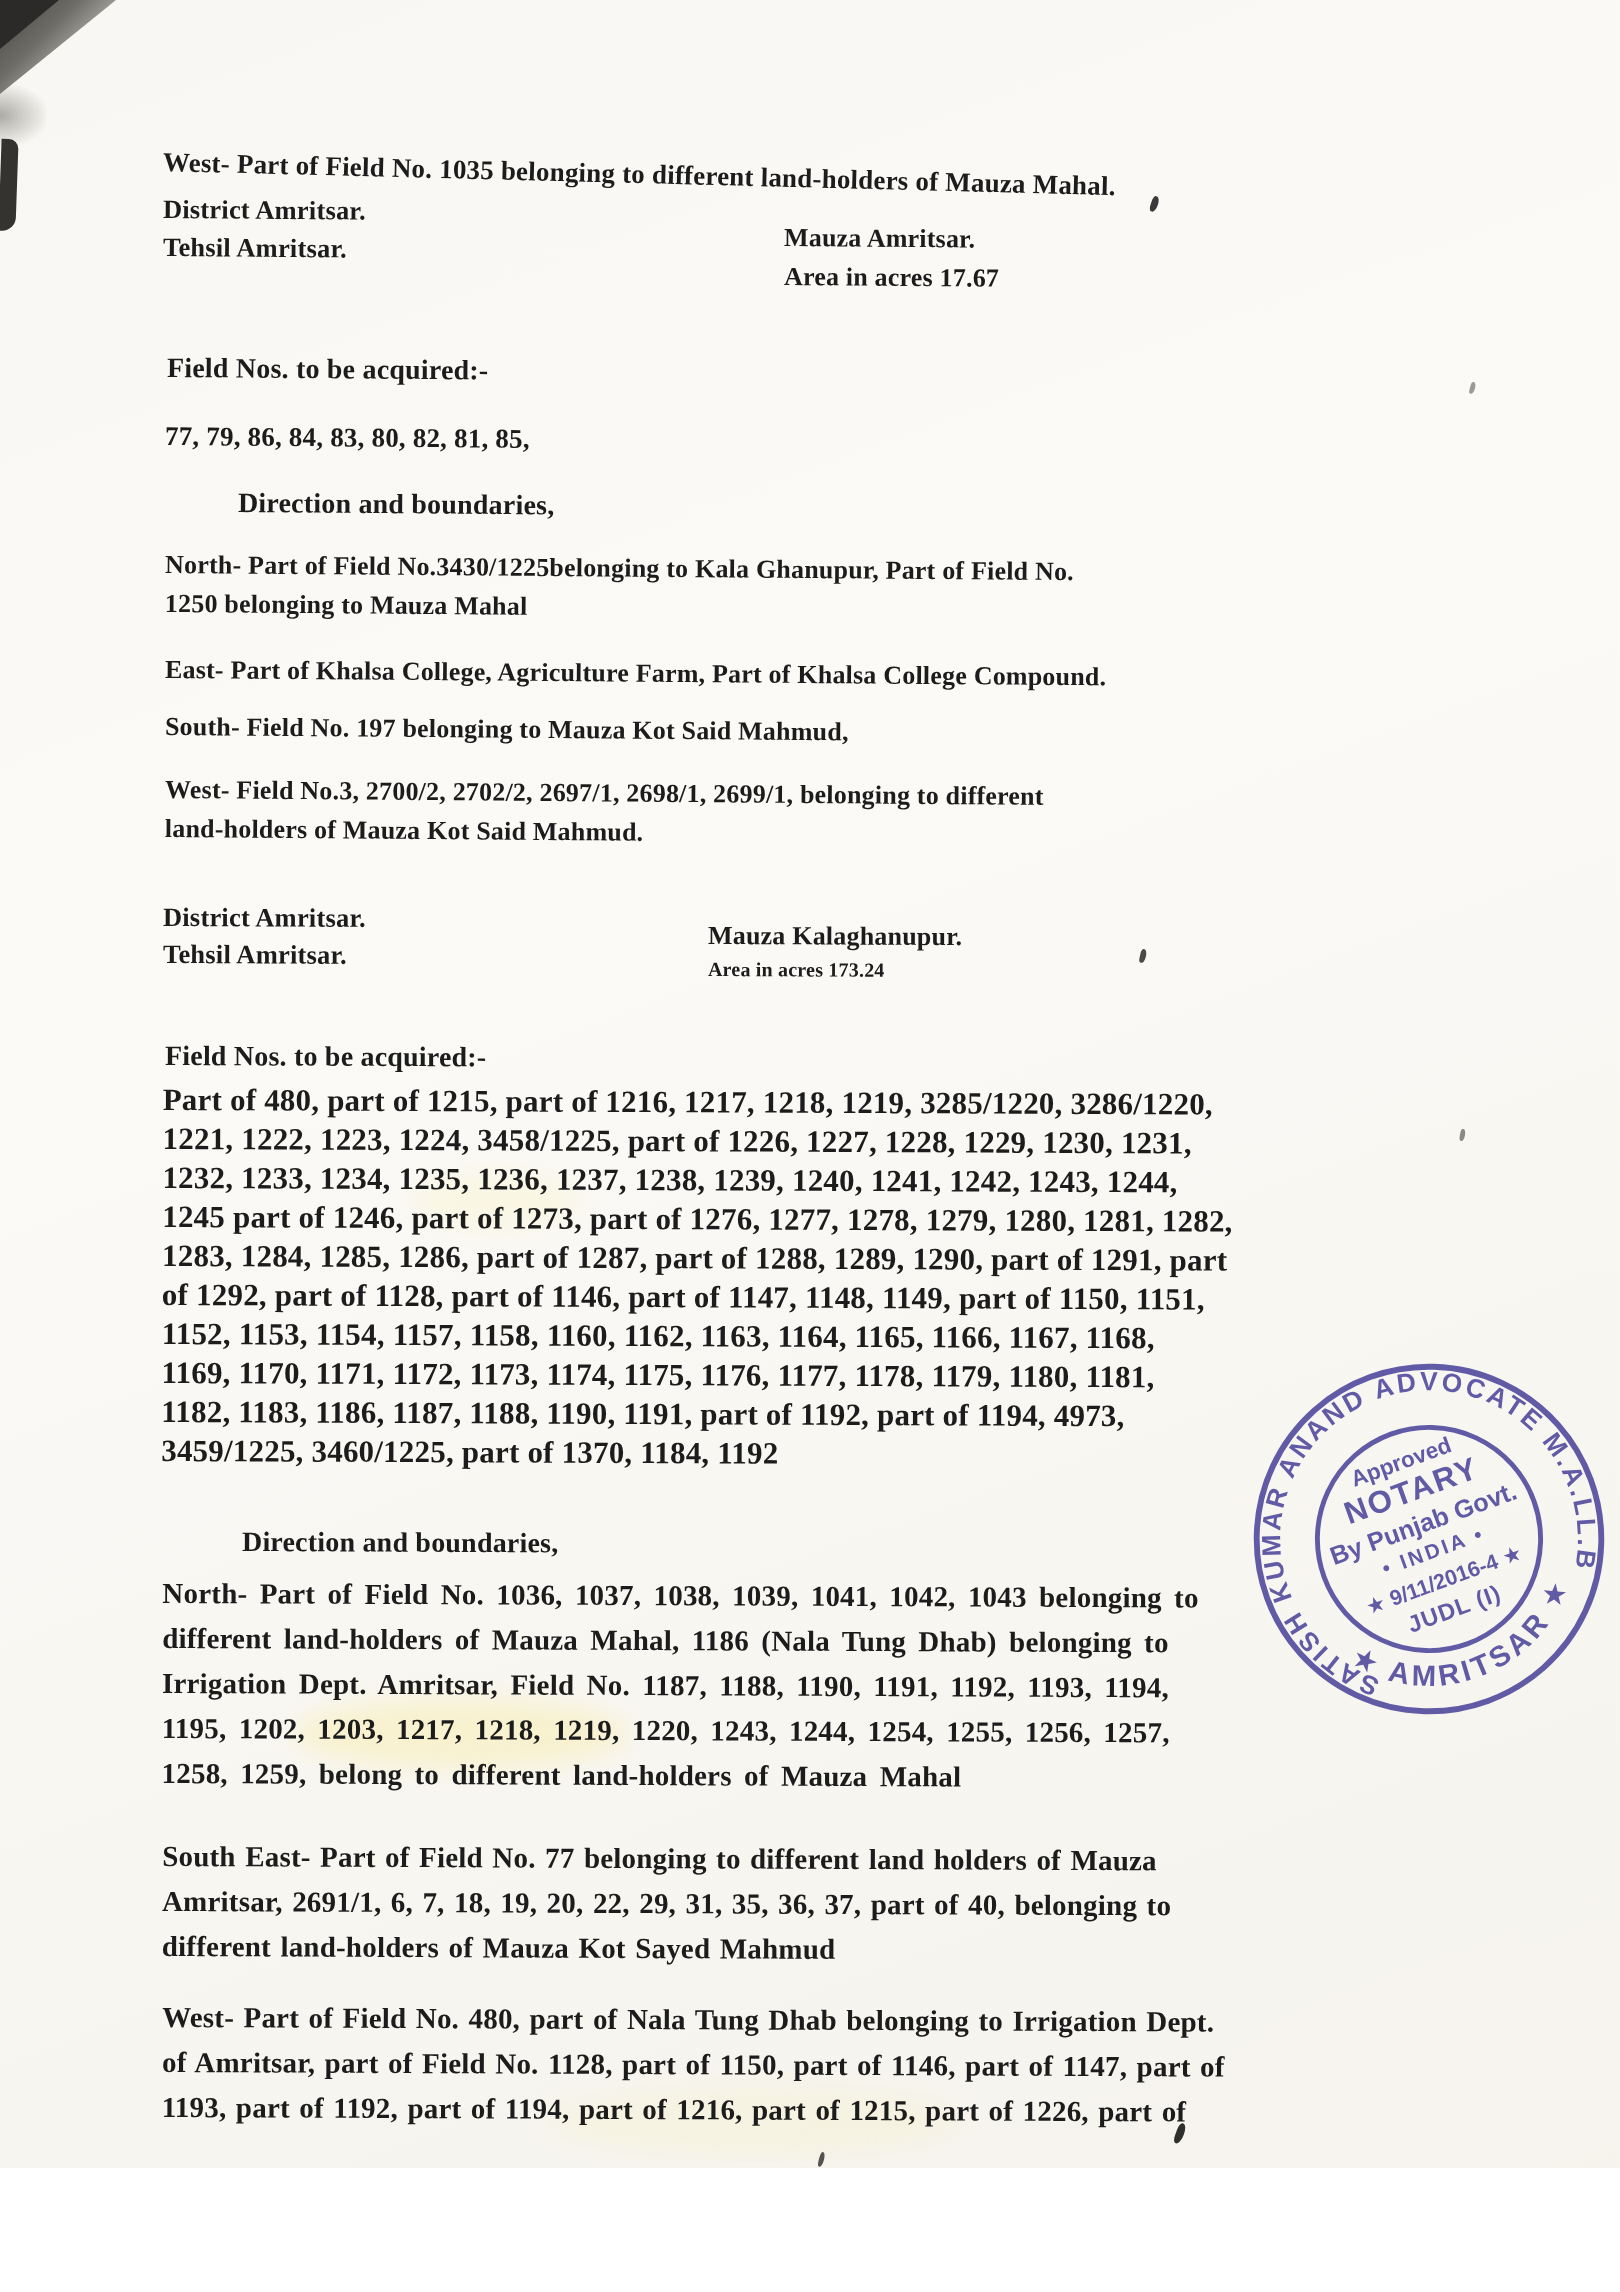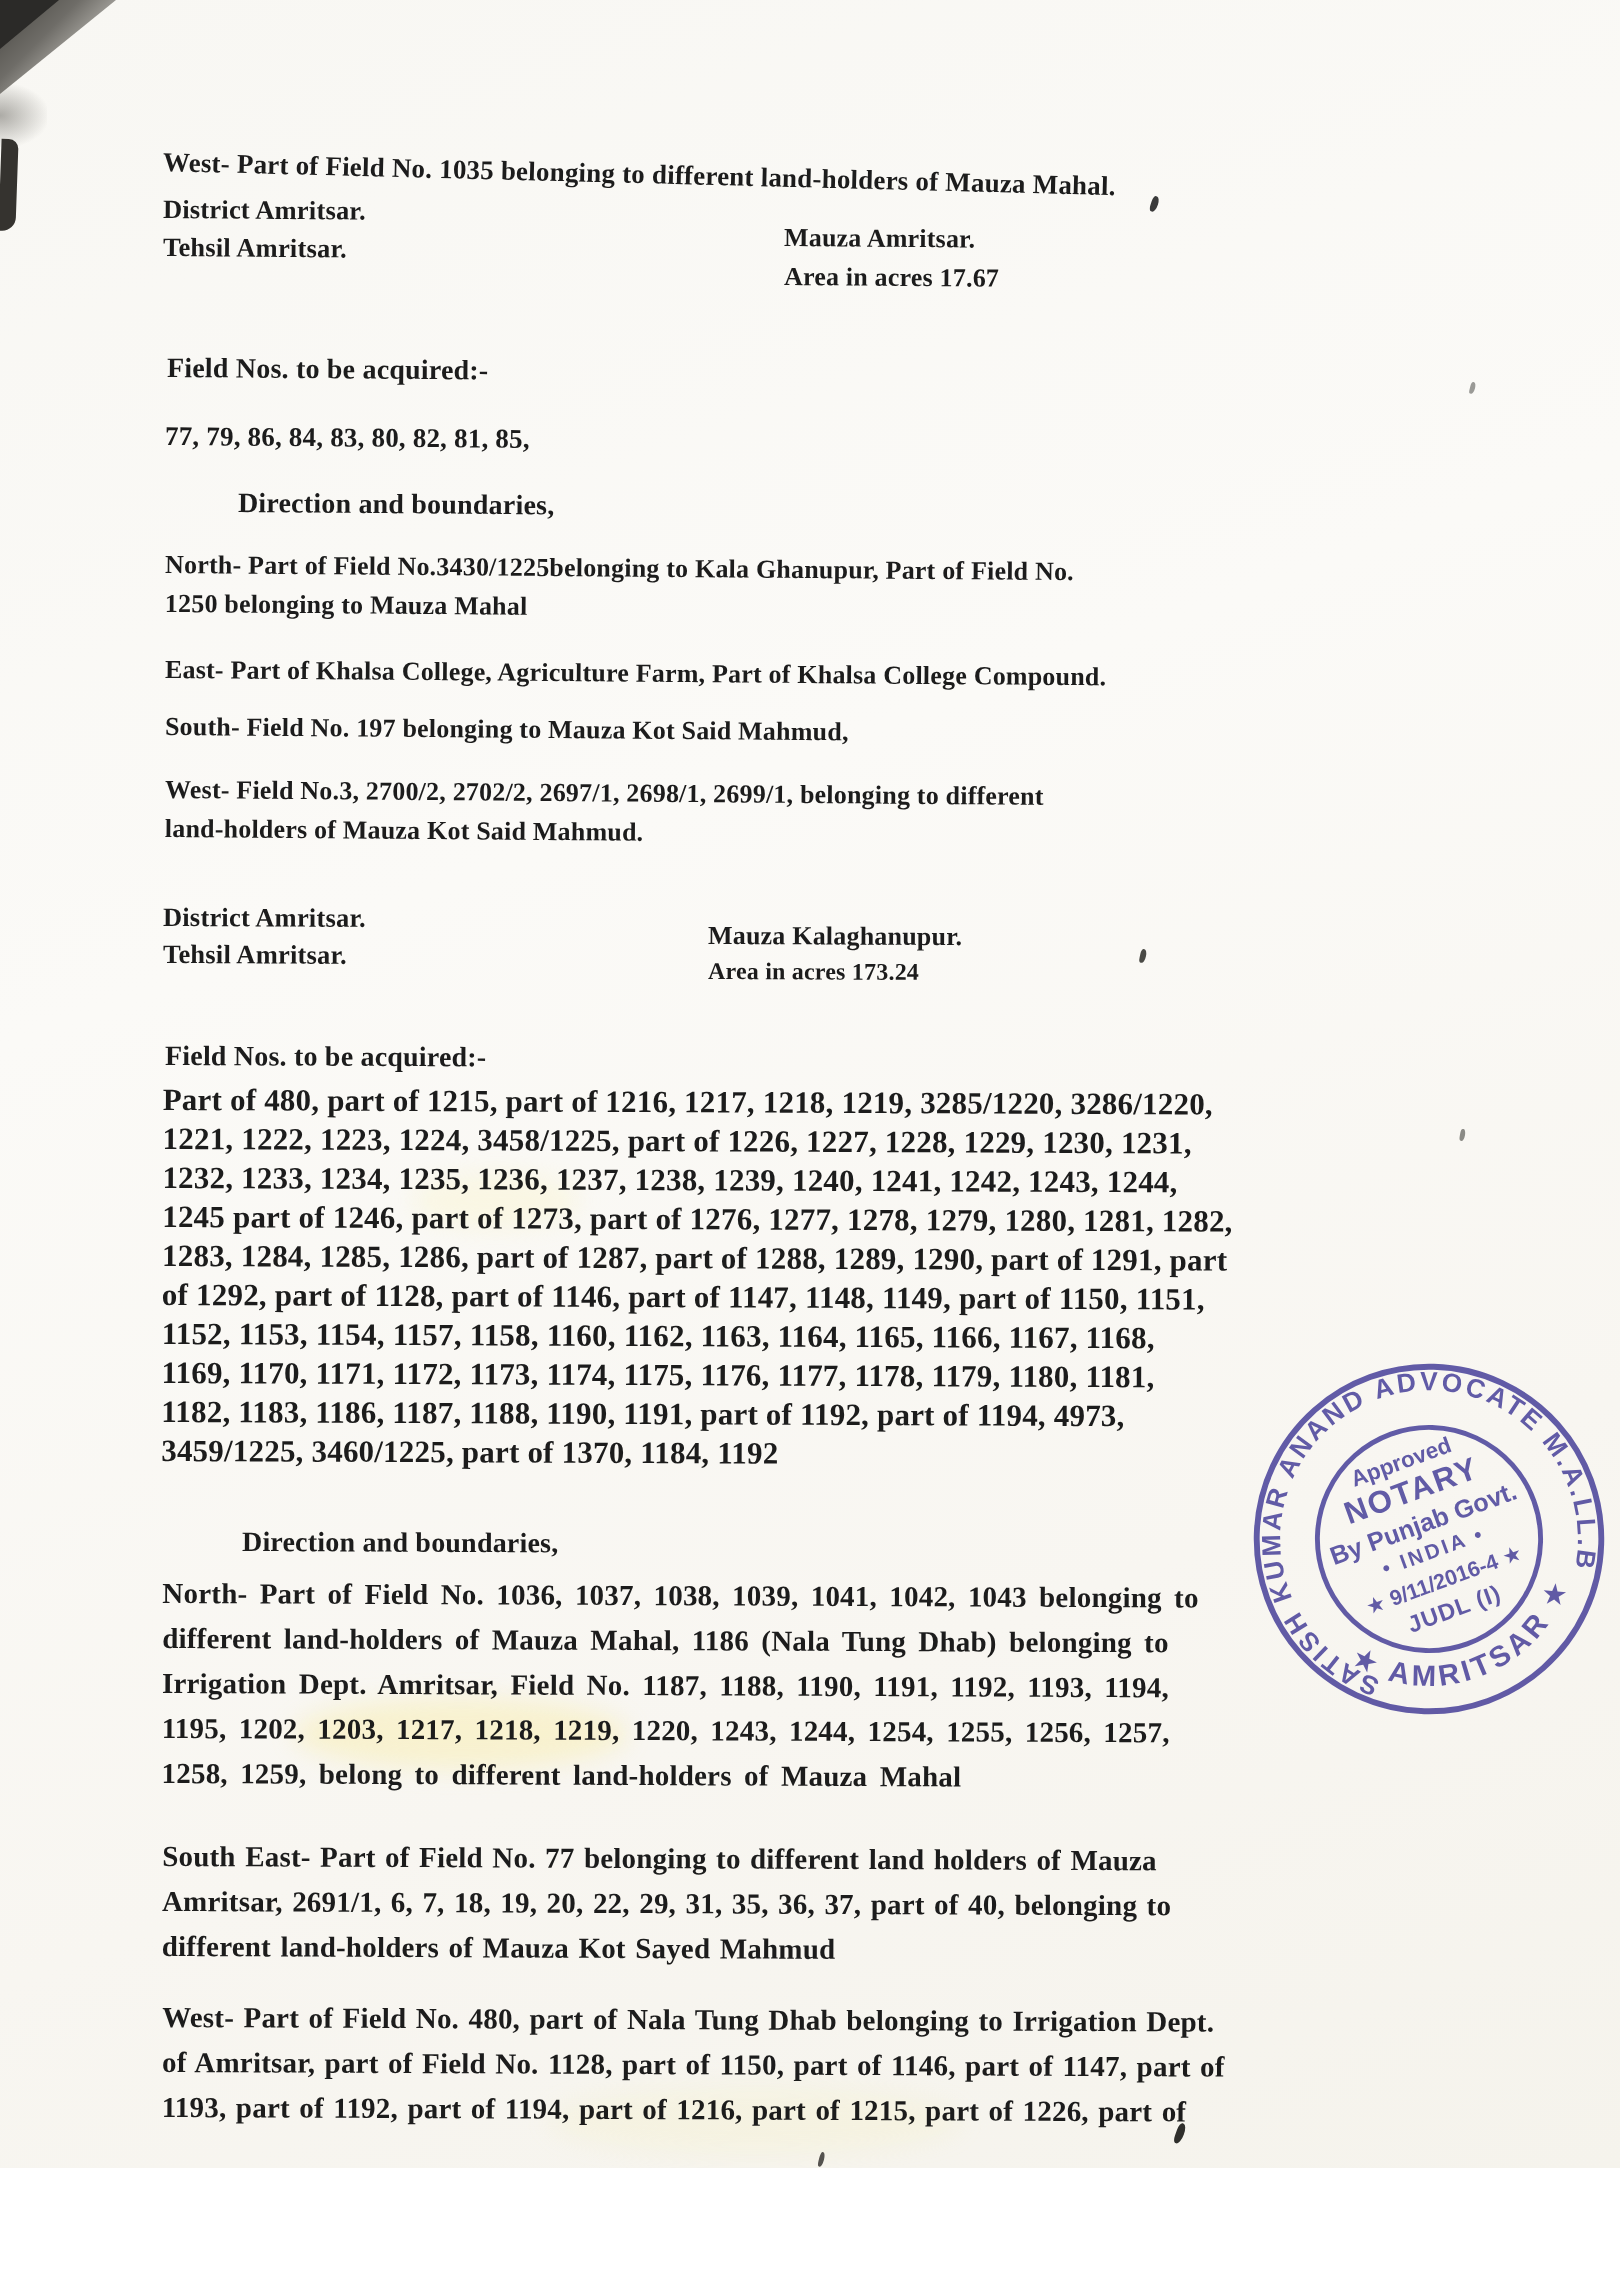--- a/index.html
+++ b/index.html
@@ -31,21 +31,21 @@
   .l-nums1{left:165px;top:421px;font-size:27px;}
   .l-dir1{left:238px;top:488px;font-size:28px;}
   .l-north1{left:165px;top:545px;font-size:26px;line-height:39px;width:1039px;}
   .l-east1{left:165px;top:655px;font-size:26px;}
   .l-south1{left:165px;top:712px;font-size:26px;}
   .l-west1{left:165px;top:770px;font-size:26px;line-height:39px;width:1039px;}
 
   .l-district2{left:163px;top:902px;font-size:26.5px;}
   .l-tehsil2{left:163px;top:939px;font-size:26.5px;}
   .l-mauza2{left:708px;top:921px;font-size:26px;}
-  .l-area2{left:708px;top:959px;font-size:24px;}
+  .l-area2{left:708px;top:959px;font-size:20px;}
   .l-fieldh2{left:165px;top:1041px;font-size:28px;}
   .l-list2{left:162px;top:1080px;font-size:31px;line-height:39px;width:1294px;}
   .l-dir2{left:242px;top:1527px;font-size:28px;}
   .l-north2{left:162px;top:1572px;font-size:29px;line-height:45px;width:1304px;word-spacing:4.9px;}
   .l-se2{left:162px;top:1835px;font-size:29px;line-height:45px;width:1304px;word-spacing:2px;}
   .l-west2{left:162px;top:1996px;font-size:29px;line-height:45px;width:1304px;word-spacing:2px;}
 
   
   .stamp{
     position:absolute;left:1243px;top:1353px;width:372px;height:372px;

